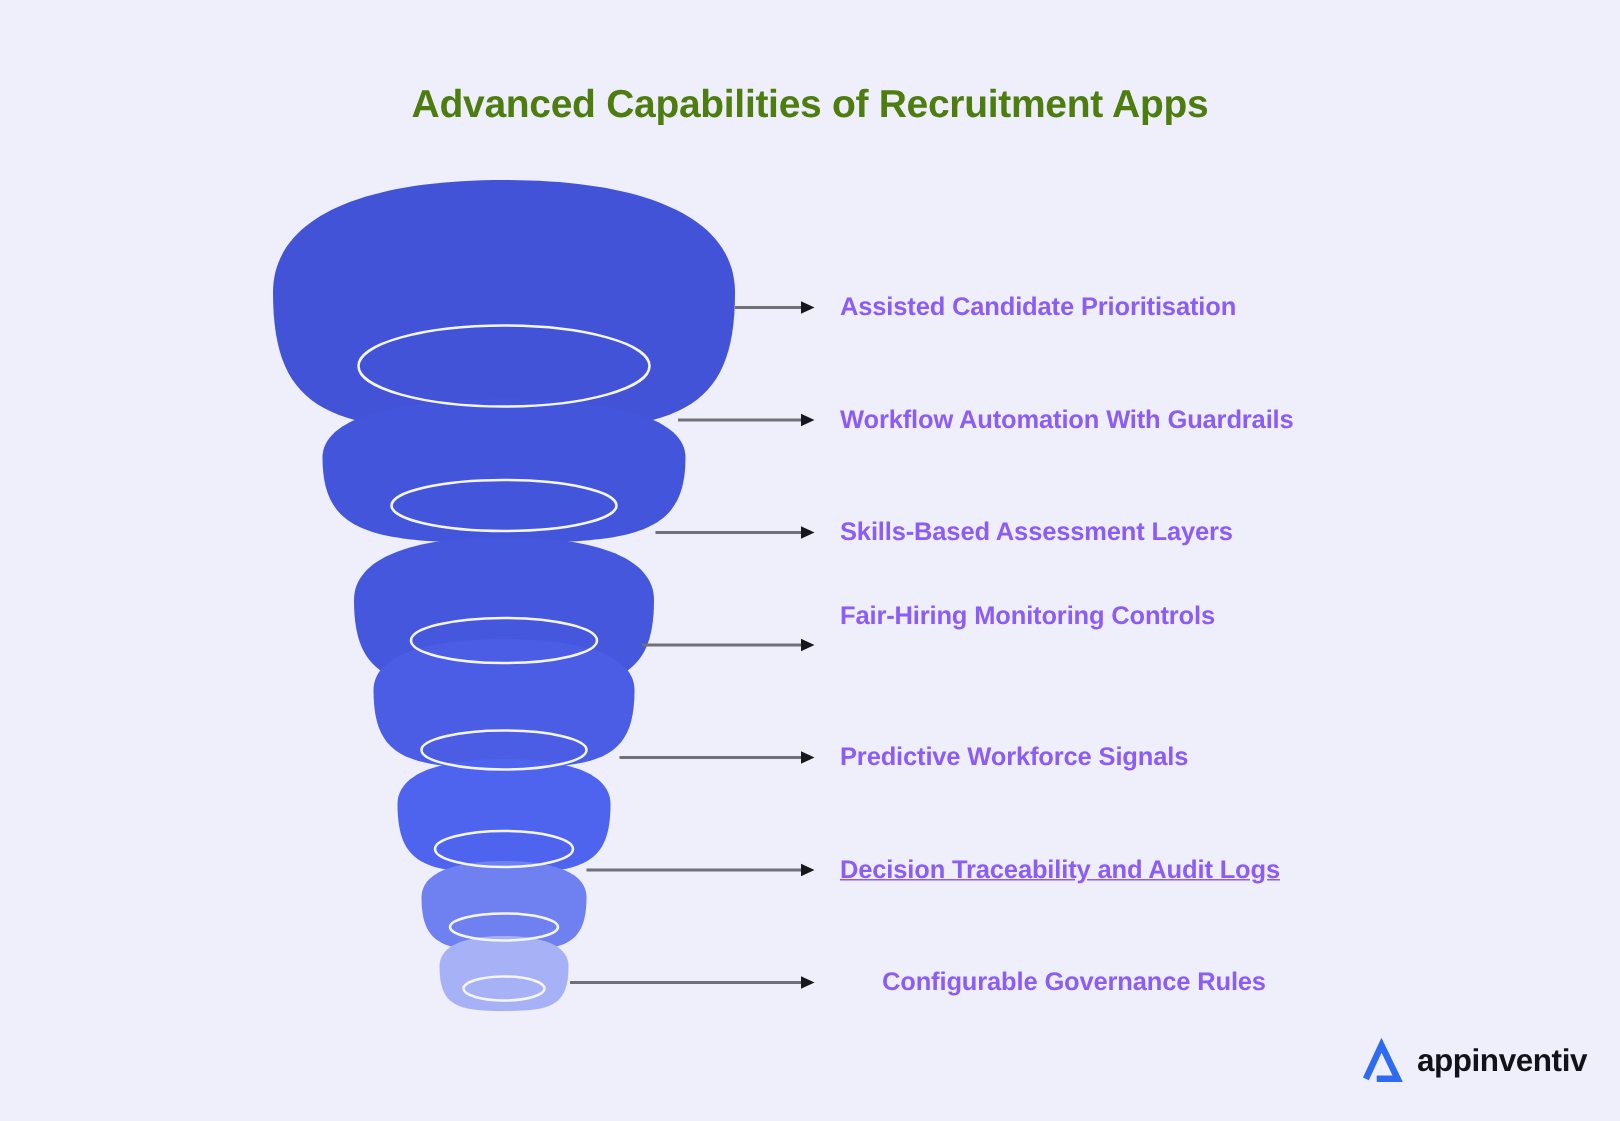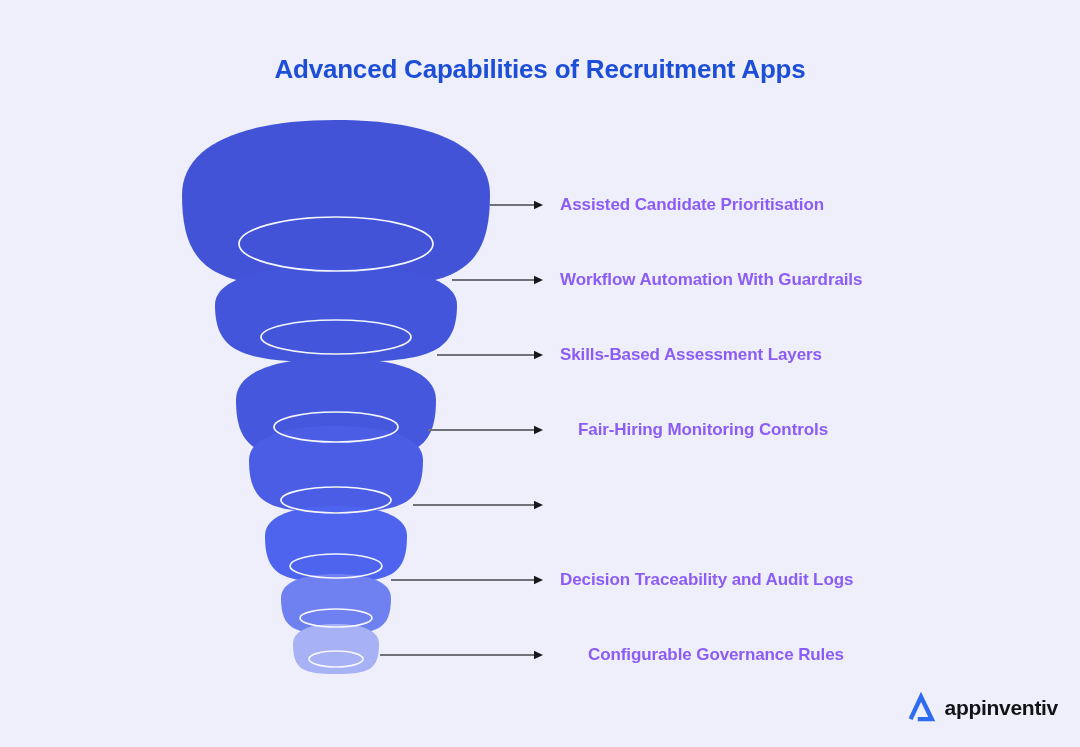--- a/index.html
+++ b/index.html
@@ -12,39 +12,39 @@
     position:relative;
     width:1080px;height:747px;
   }
   .page-title{
     position:absolute;
     top:54px;left:0;width:1080px;
     text-align:center;
     font-size:26px;
     font-weight:700;
     letter-spacing:-0.2px;
-    color:#1d4ed8;
+    color:#4d7c0f;
   }
   .funnel-svg{
     position:absolute;
     top:0;left:0;
   }
   .cap-label{
     position:absolute;
     left:560px;
     height:22px;
     line-height:22px;
     font-size:17px;
     font-weight:600;
     letter-spacing:-0.1px;
     color:#8b5cf6;
     white-space:nowrap;
   }
   .row-1{top:194px;} .row-2{top:269px;} .row-3{top:344px;}
-  .row-4{top:419px;margin-left:18px;} .row-5{top:494px;} .row-6{top:569px;}
+  .row-4{top:400px;} .row-5{top:494px;} .row-6{top:569px;text-decoration:underline;}
   .row-7{top:644px;margin-left:28px;}
   .brand{
     position:absolute;
     right:22px;
     bottom:22px;
     display:flex;
     align-items:center;
     gap:8px;
   }
   .brand-text{
@@ -106,20 +106,21 @@
     <g>
       <line class="arrow-line" x1="380" y1="655" x2="535" y2="655" stroke-width="2" stroke="#6E7178"></line>
       <polygon class="arrow-head" points="543,655 534,650.8 534,659.2" fill="#17181C"></polygon>
     </g>
   </svg>
 
   <div class="cap-label row-1">Assisted Candidate Prioritisation</div>
   <div class="cap-label row-3">Skills-Based Assessment Layers</div>
   <div class="cap-label row-2">Workflow Automation With Guardrails</div>
   <div class="cap-label row-4">Fair-Hiring Monitoring Controls</div>
+  <div class="cap-label row-5">Predictive Workforce Signals</div>
   <div class="cap-label row-6">Decision Traceability and Audit Logs</div>
   <div class="cap-label row-7">Configurable Governance Rules</div>
 
   <div class="brand">
     <svg width="32" height="34" viewBox="0 0 40 40">
       <path class="logo-mark" d="M7 34 L20 6 L33.5 34 L16 34" fill="none" stroke-width="5.4" stroke-linejoin="miter" stroke-linecap="butt" stroke="#2F6BF0"></path>
     </svg>
     <span class="brand-text">appinventiv</span>
   </div>
 

